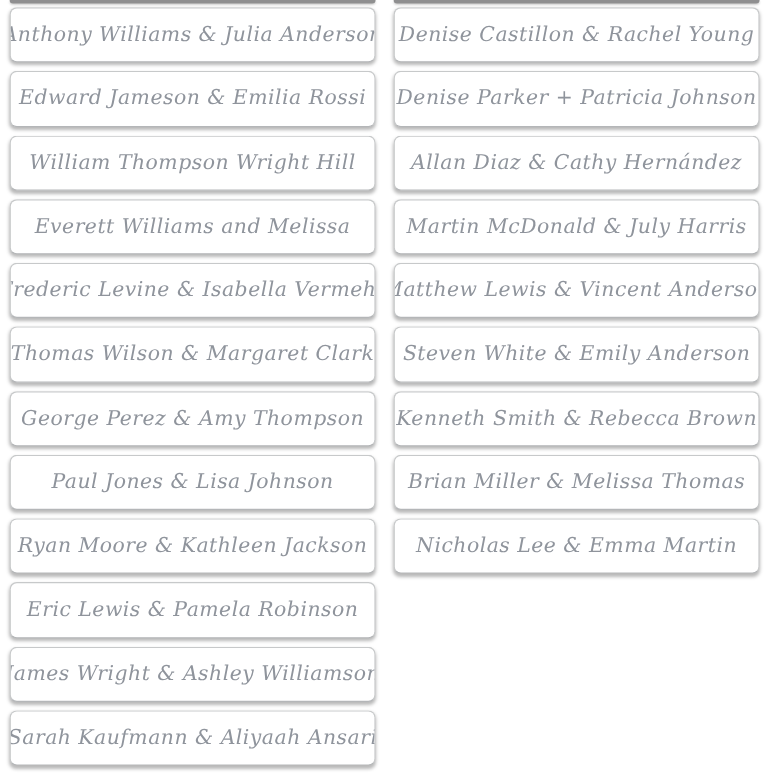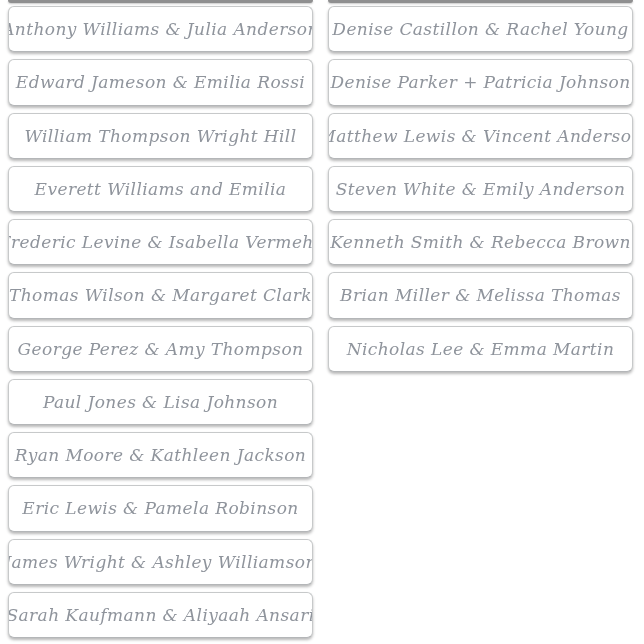--- a/index.html
+++ b/index.html
@@ -73,21 +73,21 @@
     <div class="card">
         <span class="name">Anthony Williams &amp; Julia Anderson</span>
       </div>
     <div class="card">
         <span class="name">Edward Jameson &amp; Emilia Rossi</span>
       </div>
     <div class="card">
         <span class="name">William Thompson Wright Hill</span>
       </div>
     <div class="card">
-        <span class="name">Everett Williams and Emilia</span>
+        <span class="name">Everett Williams and Melissa</span>
       </div>
     <div class="card">
         <span class="name">Frederic Levine &amp; Isabella Vermehr</span>
       </div>
     <div class="card">
         <span class="name">Thomas Wilson &amp; Margaret Clark</span>
       </div>
     <div class="card">
         <span class="name">George Perez &amp; Amy Thompson</span>
       </div>
@@ -107,20 +107,26 @@
     <div class="card">
         <span class="name">Sarah Kaufmann &amp; Aliyaah Ansari</span>
       </div>
     <div class="card">
         <span class="name">Denise Castillon &amp; Rachel Young</span>
       </div>
     <div class="card">
         <span class="name">Denise Parker + Patricia Johnson</span>
       </div>
     <div class="card">
+        <span class="name">Allan Diaz &amp; Cathy Hernández</span>
+      </div>
+    <div class="card">
+        <span class="name">Martin McDonald &amp; July Harris</span>
+      </div>
+    <div class="card">
         <span class="name">Matthew Lewis &amp; Vincent Anderson</span>
       </div>
     <div class="card">
         <span class="name">Steven White &amp; Emily Anderson</span>
       </div>
     <div class="card">
         <span class="name">Kenneth Smith &amp; Rebecca Brown</span>
       </div>
     <div class="card">
         <span class="name">Brian Miller &amp; Melissa Thomas</span>

